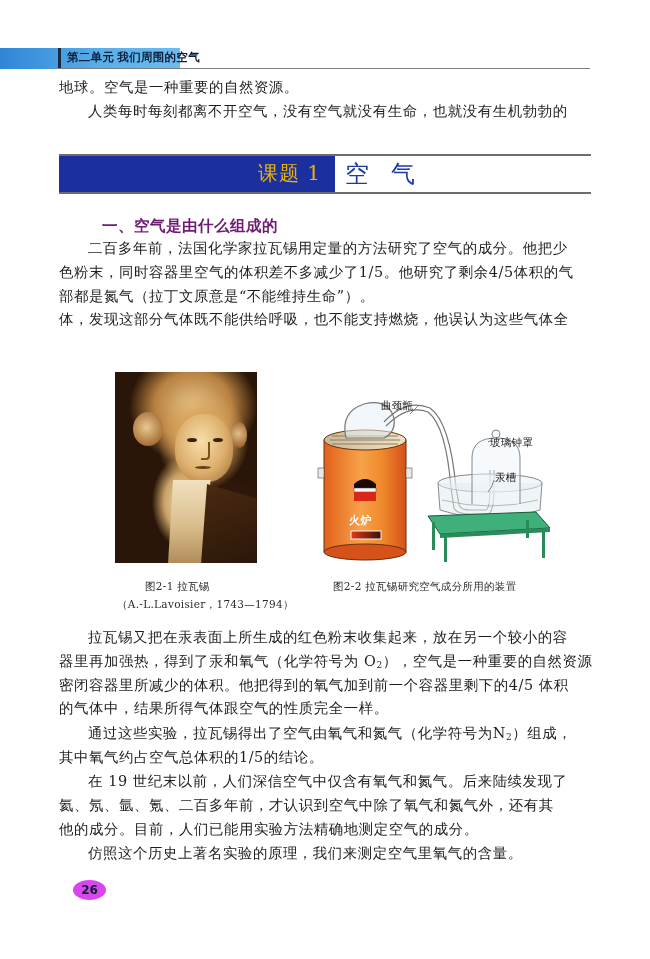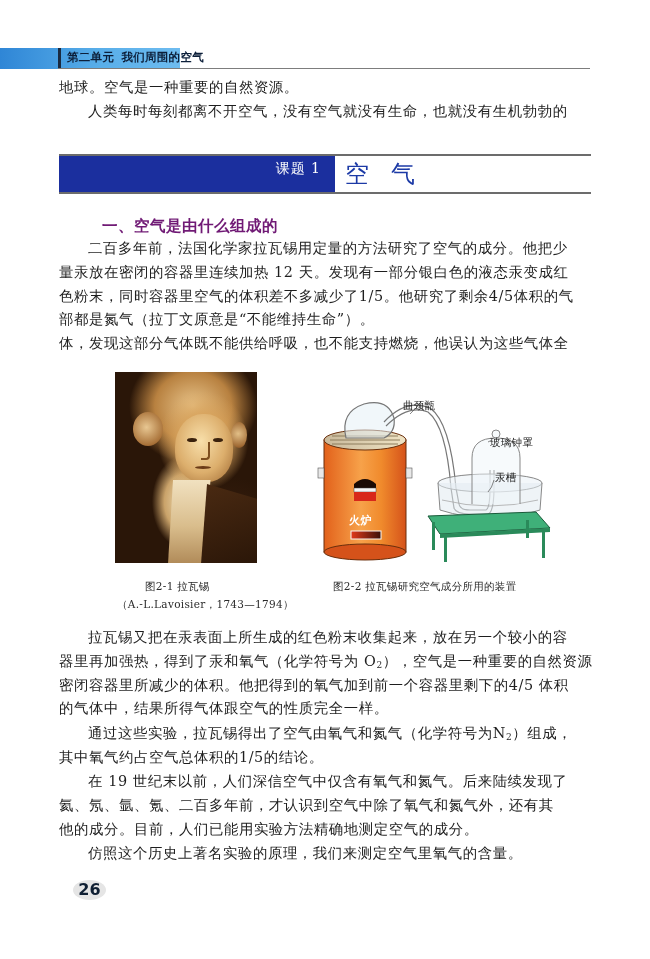--- a/index.html
+++ b/index.html
@@ -29,21 +29,21 @@
       top: 0;
       width: 2px;
       height: 21px;
       background: #1a2a40;
       border-left: 1px solid #1a2a40;
     }
     .unit-header .unit-label {
       position: absolute;
       left: 67px;
       top: 2px;
-      font-family: Liberation Mono, monospace;
+      font-family: Liberation Serif, serif;
       font-size: 11.5px;
       font-weight: bold;
       color: #0c1f3a;
       letter-spacing: 0.3px;
       white-space: nowrap;
     }
     .header-rule {
       position: absolute;
       left: 58px;
       top: 68px;
@@ -82,22 +82,22 @@
       left: 0;
       top: 0;
       width: 276px;
       height: 36px;
       background: #1b2f9e;
     }
     .lesson-title .lesson-num {
       position: absolute;
       right: 14px;
       top: 4px;
-      font-size: 14px;
-      color: #ffffff;
+      font-size: 20px;
+      color: #eab308;
       letter-spacing: 1px;
       white-space: nowrap;
     }
     .lesson-title .lesson-name {
       position: absolute;
       left: 286px;
       top: 2px;
       font-size: 24px;
       color: #1c3aa6;
       letter-spacing: 22px;
@@ -220,45 +220,45 @@
       width: 250px;
       height: 180px;
     }
     .diagram-label {
       position: absolute;
       font-size: 10.5px;
       color: #222;
       white-space: nowrap;
       letter-spacing: 0.3px;
     }
-    .label-retort { left: 403px; top: 399px; }
+    .label-retort { left: 381px; top: 399px; }
     .label-bell { left: 490px; top: 436px; }
     .label-trough { left: 495px; top: 471px; }
     .furnace-label {
       position: absolute;
       left: 349px;
       top: 513px;
       font-family: "DejaVu Sans", "Liberation Sans", sans-serif;
       font-size: 11px;
       font-weight: bold;
       color: #ffffff;
       letter-spacing: 0.5px;
       white-space: nowrap;
     }
     .page-number {
       position: absolute;
       left: 73px;
       top: 880px;
       width: 33px;
       height: 20px;
       border-radius: 50%;
-      background: #e5e5e5;
+      background: #d946ef;
       text-align: center;
       font-family: "DejaVu Sans", "Liberation Sans", sans-serif;
-      font-size: 16px;
+      font-size: 12px;
       font-weight: bold;
       line-height: 20px;
       color: #0f1f33;
     }
     sub {
       font-size: 9px;
       vertical-align: -2px;
       line-height: 0;
     }
   </style>
@@ -280,21 +280,20 @@
   <div class="blue-block">
     <span class="lesson-num">课题 1</span>
   </div>
   <span class="lesson-name">空气</span>
 </div>
 
 <div class="section-heading">一、空气是由什么组成的</div>
 
 <div class="para" style="top:237px;">
   <span class="line indent">二百多年前，法国化学家拉瓦锡用定量的方法研究了空气的成分。他把少</span>
-  <span class="line">量汞放在密闭的容器里连续加热 12 天。发现有一部分银白色的液态汞变成红</span>
   <span class="line">色粉末，同时容器里空气的体积差不多减少了1/5。他研究了剩余4/5体积的气</span>
   <span class="line">部都是氮气（拉丁文原意是“不能维持生命”）。</span>
   <span class="line">体，发现这部分气体既不能供给呼吸，也不能支持燃烧，他误认为这些气体全</span>
 </div>
 
 <div class="portrait">
   <div class="wig-left"></div>
   <div class="wig-right"></div>
   <div class="face"></div>
   <div class="eye l"></div>

